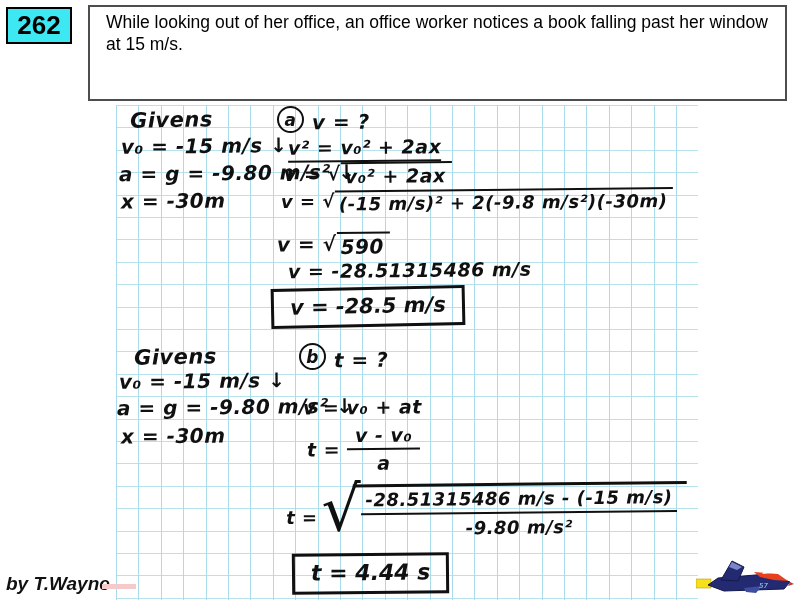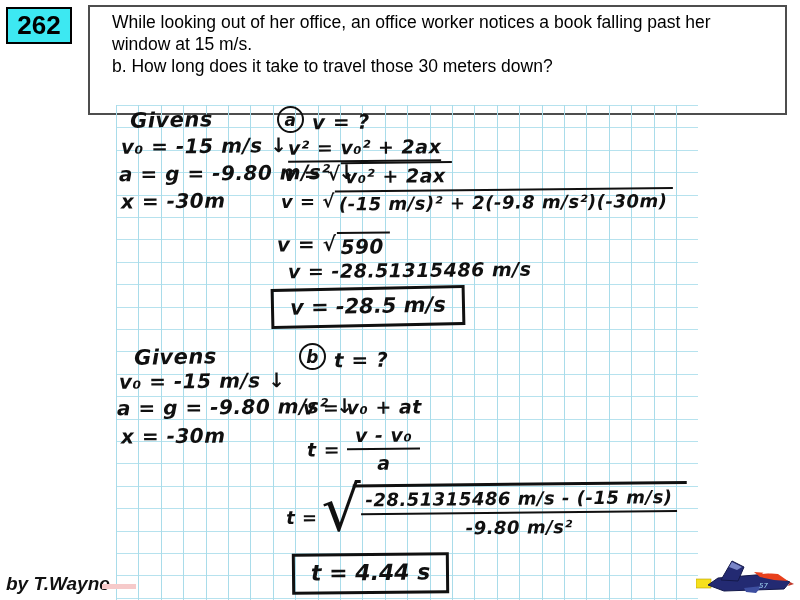--- a/index.html
+++ b/index.html
@@ -4,22 +4,22 @@
 <style>
   * { margin:0; padding:0; box-sizing:border-box; }
   html,body { width:800px; height:600px; background:#ffffff; overflow:hidden; position:relative;
               font-family:"Liberation Sans", sans-serif; }
 
   
   .num-tag { position:absolute; left:6px; top:7px; width:66px; height:37px;
              background:#3de8f2; border:2px solid #000;
              display:flex; align-items:center; justify-content:center;
              font-size:26px; font-weight:700; color:#000; }
-  .problem-box { position:absolute; left:88px; top:5px; width:699px; height:110px;
-                 background:#fff; border:2px solid #4d4d4d; padding:4px 22px;
+  .problem-box { position:absolute; left:88px; top:5px; width:699px; height:96px;
+                 background:#fff; border:2px solid #4d4d4d; padding:4px 16px;
                  font-size:17.5px; line-height:1.27; color:#000; }
 
   
   .paper { position:absolute; left:116px; top:105px; width:582px; height:495px;
            background-image:
              repeating-linear-gradient(to right,  #a9dcea 0 1px, transparent 1px 22.4px),
              repeating-linear-gradient(to bottom, #b6e2ee 0 1px, transparent 1px 22.4px);
            }
 
   
@@ -59,21 +59,20 @@
                background:#f6caca; }
   .jet { position:absolute; left:696px; top:558px; width:98px; height:40px; }
 </style>
 </head>
 <body>
 
 <div class="num-tag">262</div>
 
 <div class="problem-box">
   <div>While looking out of her office, an office worker notices a book falling past her window at 15 m/s.</div>
-  <div>b. How long does it take to travel those 30 meters down?</div>
 </div>
 
 <div class="paper"></div>
 
 <div class="hand r1" style="left:130px; top:108px; font-size:21px;">Givens</div>
 <div class="hand r2" style="left:121px; top:134px; font-size:20px;">v₀ = -15 m/s ↓</div>
 <div class="hand r2" style="left:119px; top:161px; font-size:20px;">a = g = -9.80 m/s² ↓</div>
 <div class="hand r2" style="left:121px; top:189px; font-size:20px;">x = -30m</div>
 
 <div class="hand" style="left:277px; top:106px;">

